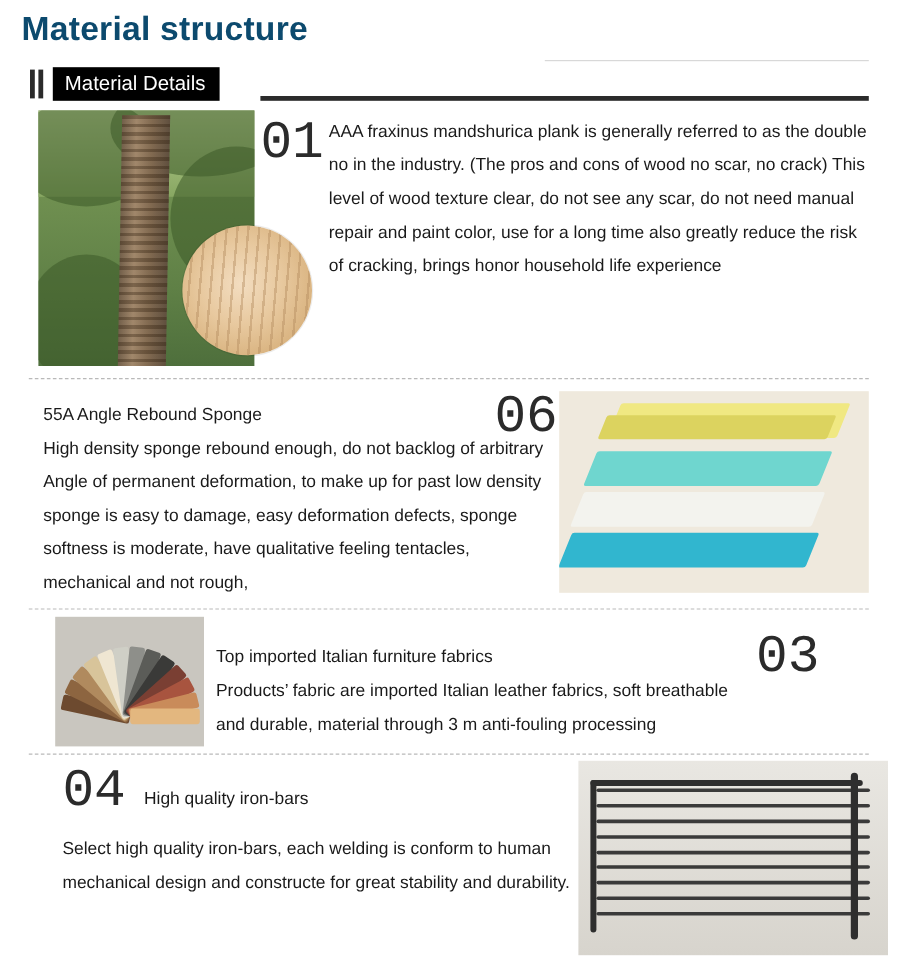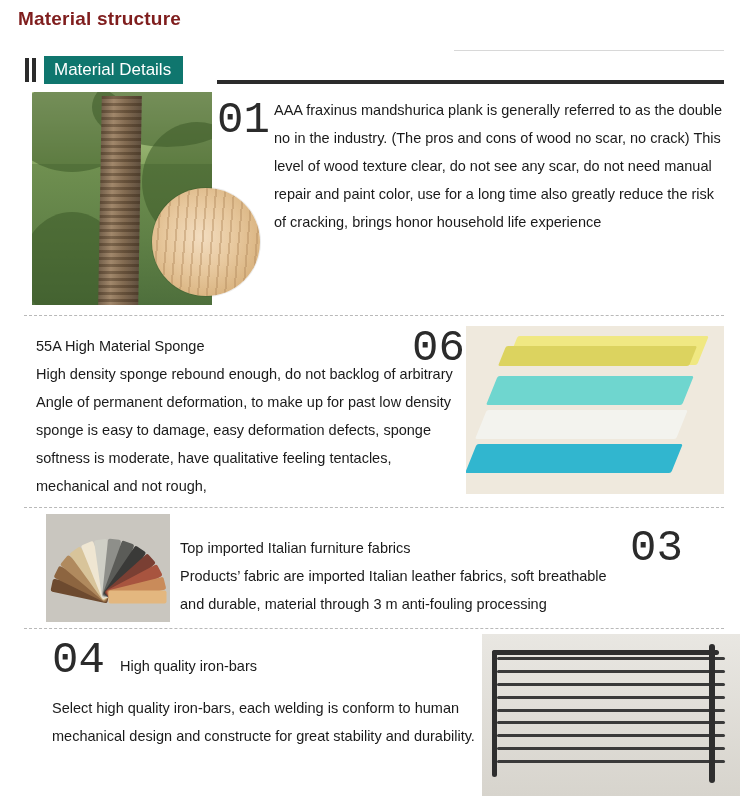--- a/index.html
+++ b/index.html
@@ -17,24 +17,24 @@
   .page {
     position: relative;
     width: 750px;
     height: 800px;
   }
   
   .page-title {
     position: absolute;
     left: 18px;
     top: 8px;
-    font-size: 19px;
+    font-size: 28px;
     font-weight: bold;
     letter-spacing: 0.2px;
-    color: #7f1d1d;
+    color: #0c4a6e;
   }
   
   .section-header {
     position: absolute;
     left: 24px;
     top: 56px;
     width: 700px;
     height: 28px;
   }
   .bar-ticks {
@@ -54,21 +54,21 @@
   }
   .bar-ticks i.t1 { left: 1px; }
   .bar-ticks i.t2 { left: 8px; }
   .header-label {
     position: absolute;
     left: 20px;
     top: 0;
     height: 28px;
     line-height: 28px;
     padding: 0 12px 0 10px;
-    background: #0f766e;
+    background: #000000;
     color: #ffffff;
     font-size: 17px;
     font-weight: normal;
     white-space: nowrap;
   }
   .header-rule {
     position: absolute;
     left: 193px;
     right: 0;
     top: 24px;
@@ -239,21 +239,21 @@
 
     <div class="img sponge" style="left:466px;top:0;width:258px;height:168px;">
       <div class="sheet" style="left:18%;top:6%;width:74%;background:#f0e882;"></div>
       <div class="edge" style="left:14%;top:12%;width:74%;height:12%;background:#dcd35f;transform:skewX(-22deg);"></div>
       <div class="sheet" style="left:10%;top:30%;width:76%;background:#6fd6cf;"></div>
       <div class="sheet" style="left:6%;top:50%;width:78%;background:#f3f3ee;"></div>
       <div class="sheet" style="left:2%;top:70%;width:80%;background:#31b6cf;"></div>
     </div>
 
     <div class="txt" style="position:absolute;left:36px;top:6px;width:420px;">
-      <span class="lead">55A High Material Sponge</span>
+      <span class="lead">55A Angle Rebound Sponge</span>
       <span>High density sponge rebound enough, do not backlog of arbitrary Angle of permanent deformation, to make up for past low density sponge is easy to damage, easy deformation defects, sponge softness is moderate, have qualitative feeling tentacles, mechanical and not rough,</span>
     </div>
   </div>
 
   <div class="divider" style="top:507px;"></div>
 
   <div class="block" style="left:0;top:514px;width:750px;height:110px;">
 
     <div class="img fabric" style="left:46px;top:0;width:124px;height:108px;">
       <div class="sw" style="background:#6d4a2f;transform:rotate(-78deg);"></div>

